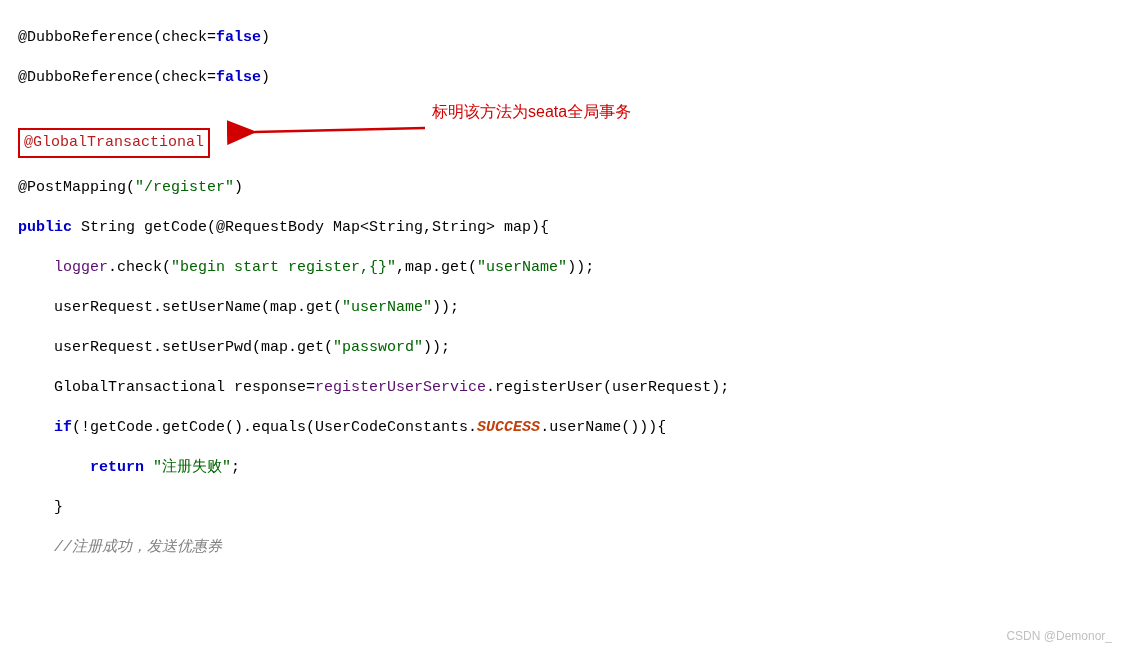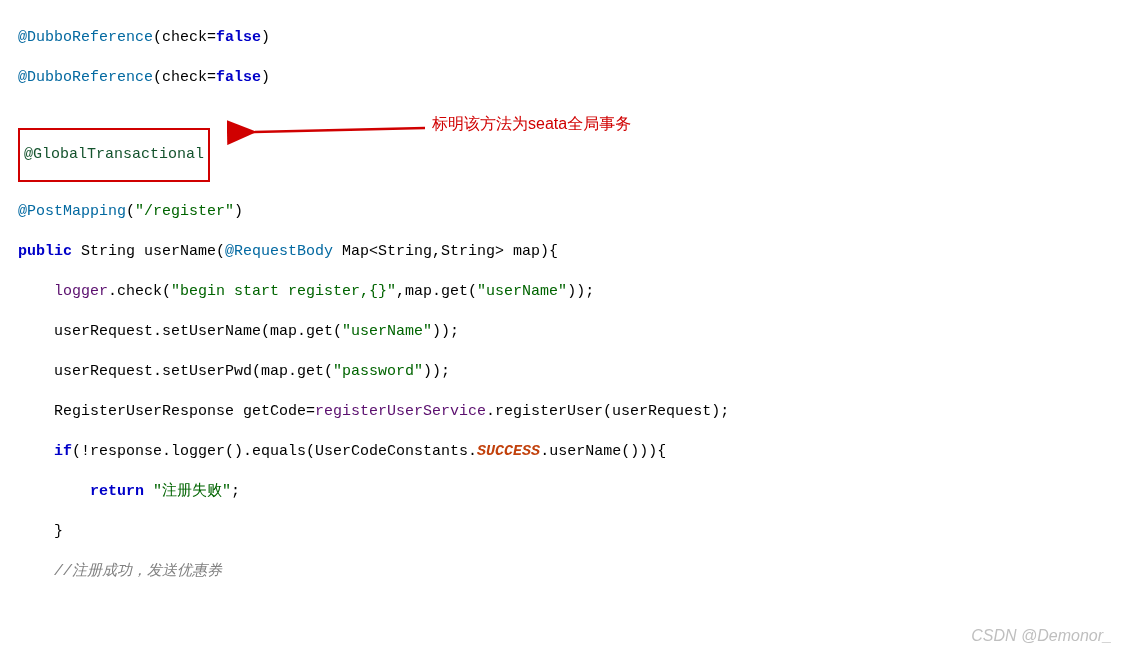--- a/index.html
+++ b/index.html
@@ -13,72 +13,71 @@
       width: 1126px;
       height: 652px;
       overflow: hidden;
     }
     .code-container {
       padding: 8px 18px;
       white-space: pre;
       color: #000;
     }
     .kw { color: #0000c8; font-weight: bold; }
-    .ann { color: #0369a1; }
+    .ann { color: #000000; }
     .ann-hl {
-      color: #14532d;
+      color: #b91c1c;
       border: 2px solid #d00000;
-      padding: 16px 4px;
+      padding: 4px 4px;
       display: inline-block;
       line-height: 18px;
     }
     .str { color: #006400; }
     .comment { color: #808080; font-style: italic; }
     .static-field { color: #c2410c; font-style: italic; font-weight: bold; }
     .field { color: #5a0e6e; }
     .watermark {
       position: absolute;
       right: 14px;
       bottom: 6px;
       color: #bfbfbf;
       font-family: Arial, sans-serif;
-      font-size: 16px;
-      font-style: italic;
+      font-size: 12px;
     }
     .arrow-layer {
       position: absolute;
       top: 0;
       left: 0;
       pointer-events: none;
     }
     .anno {
       position: absolute;
       color: #d00000;
       font-family: 'Microsoft YaHei', Arial, sans-serif;
       font-size: 16px;
       left: 432px;
-      top: 114px;
+      top: 102px;
     }
     .cline { display: block; }
   </style>
 </head>
 <body>
 
 <div class="code-container">
 <span class="cline"><span class="ann">@DubboReference</span><span>(check=</span><span class="kw">false</span><span>)</span></span>
 <span class="cline"><span class="ann">@DubboReference</span><span>(check=</span><span class="kw">false</span><span>)</span></span>
 <span class="cline"><span></span></span>
 <span class="cline"><span class="ann-hl">@GlobalTransactional</span></span>
 <span class="cline"><span class="ann">@PostMapping</span><span>(</span><span class="str">"/register"</span><span>)</span></span>
-<span class="cline"><span class="kw">public</span><span> String userName(</span><span class="ann">@RequestBody</span><span> Map&lt;String,String&gt; map){</span></span>
+<span class="cline"><span class="kw">public</span><span> String getCode(</span><span class="ann">@RequestBody</span><span> Map&lt;String,String&gt; map){</span></span>
 <span class="cline"><span>    </span><span class="field">logger</span><span>.check(</span><span class="str">"begin start register,{}"</span><span>,map.get(</span><span class="str">"userName"</span><span>));</span></span>
 <span class="cline"><span>    userRequest.setUserName(map.get(</span><span class="str">"userName"</span><span>));</span></span>
 <span class="cline"><span>    userRequest.setUserPwd(map.get(</span><span class="str">"password"</span><span>));</span></span>
-<span class="cline"><span>    RegisterUserResponse getCode=</span><span class="field">registerUserService</span><span>.registerUser(userRequest);</span></span>
-<span class="cline"><span>    </span><span class="kw">if</span><span>(!response.logger().equals(UserCodeConstants.</span><span class="static-field">SUCCESS</span><span>.userName())){</span></span>
+<span class="cline"><span>    GlobalTransactional response=</span><span class="field">registerUserService</span><span>.registerUser(userRequest);</span></span>
+<span class="cline"><span>    </span><span class="kw">if</span><span>(!getCode.getCode().equals(UserCodeConstants.</span><span class="static-field">SUCCESS</span><span>.userName())){</span></span>
 <span class="cline"><span>        </span><span class="kw">return </span><span class="str">"注册失败"</span><span>;</span></span>
 <span class="cline"><span>    }</span></span>
 <span class="cline"><span>    </span><span class="comment">//注册成功，发送优惠券</span></span>
 
 
 
 
 
 
 

